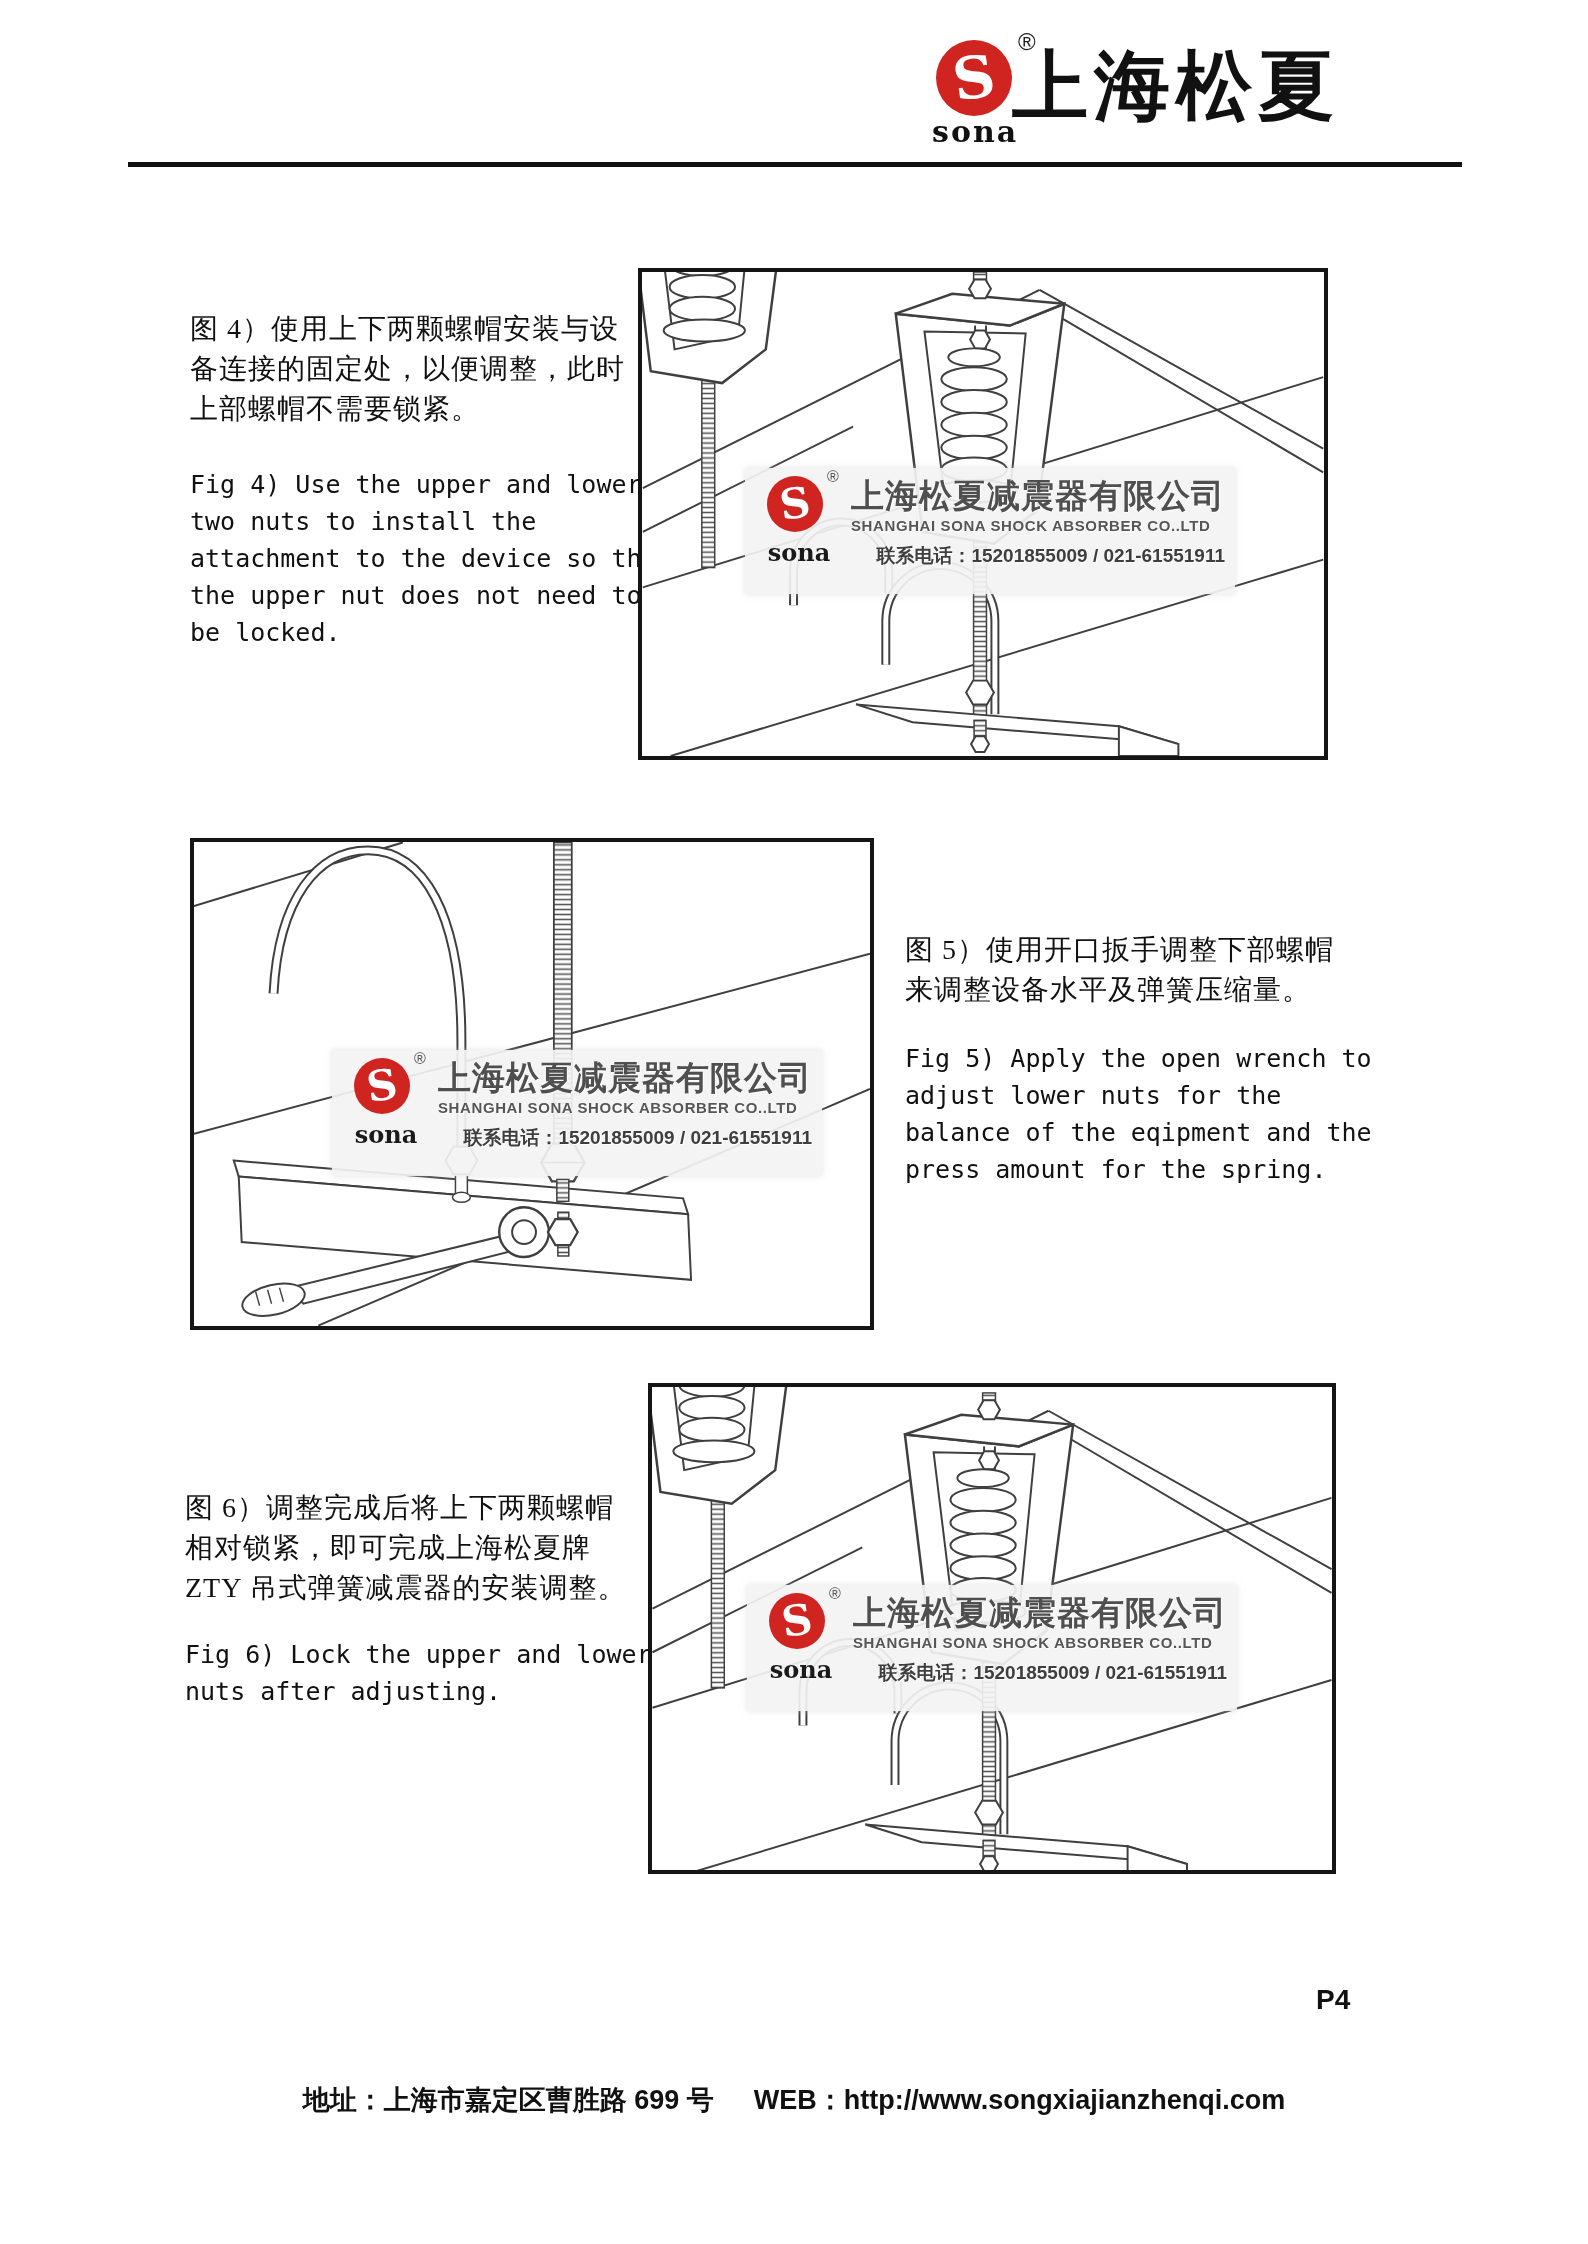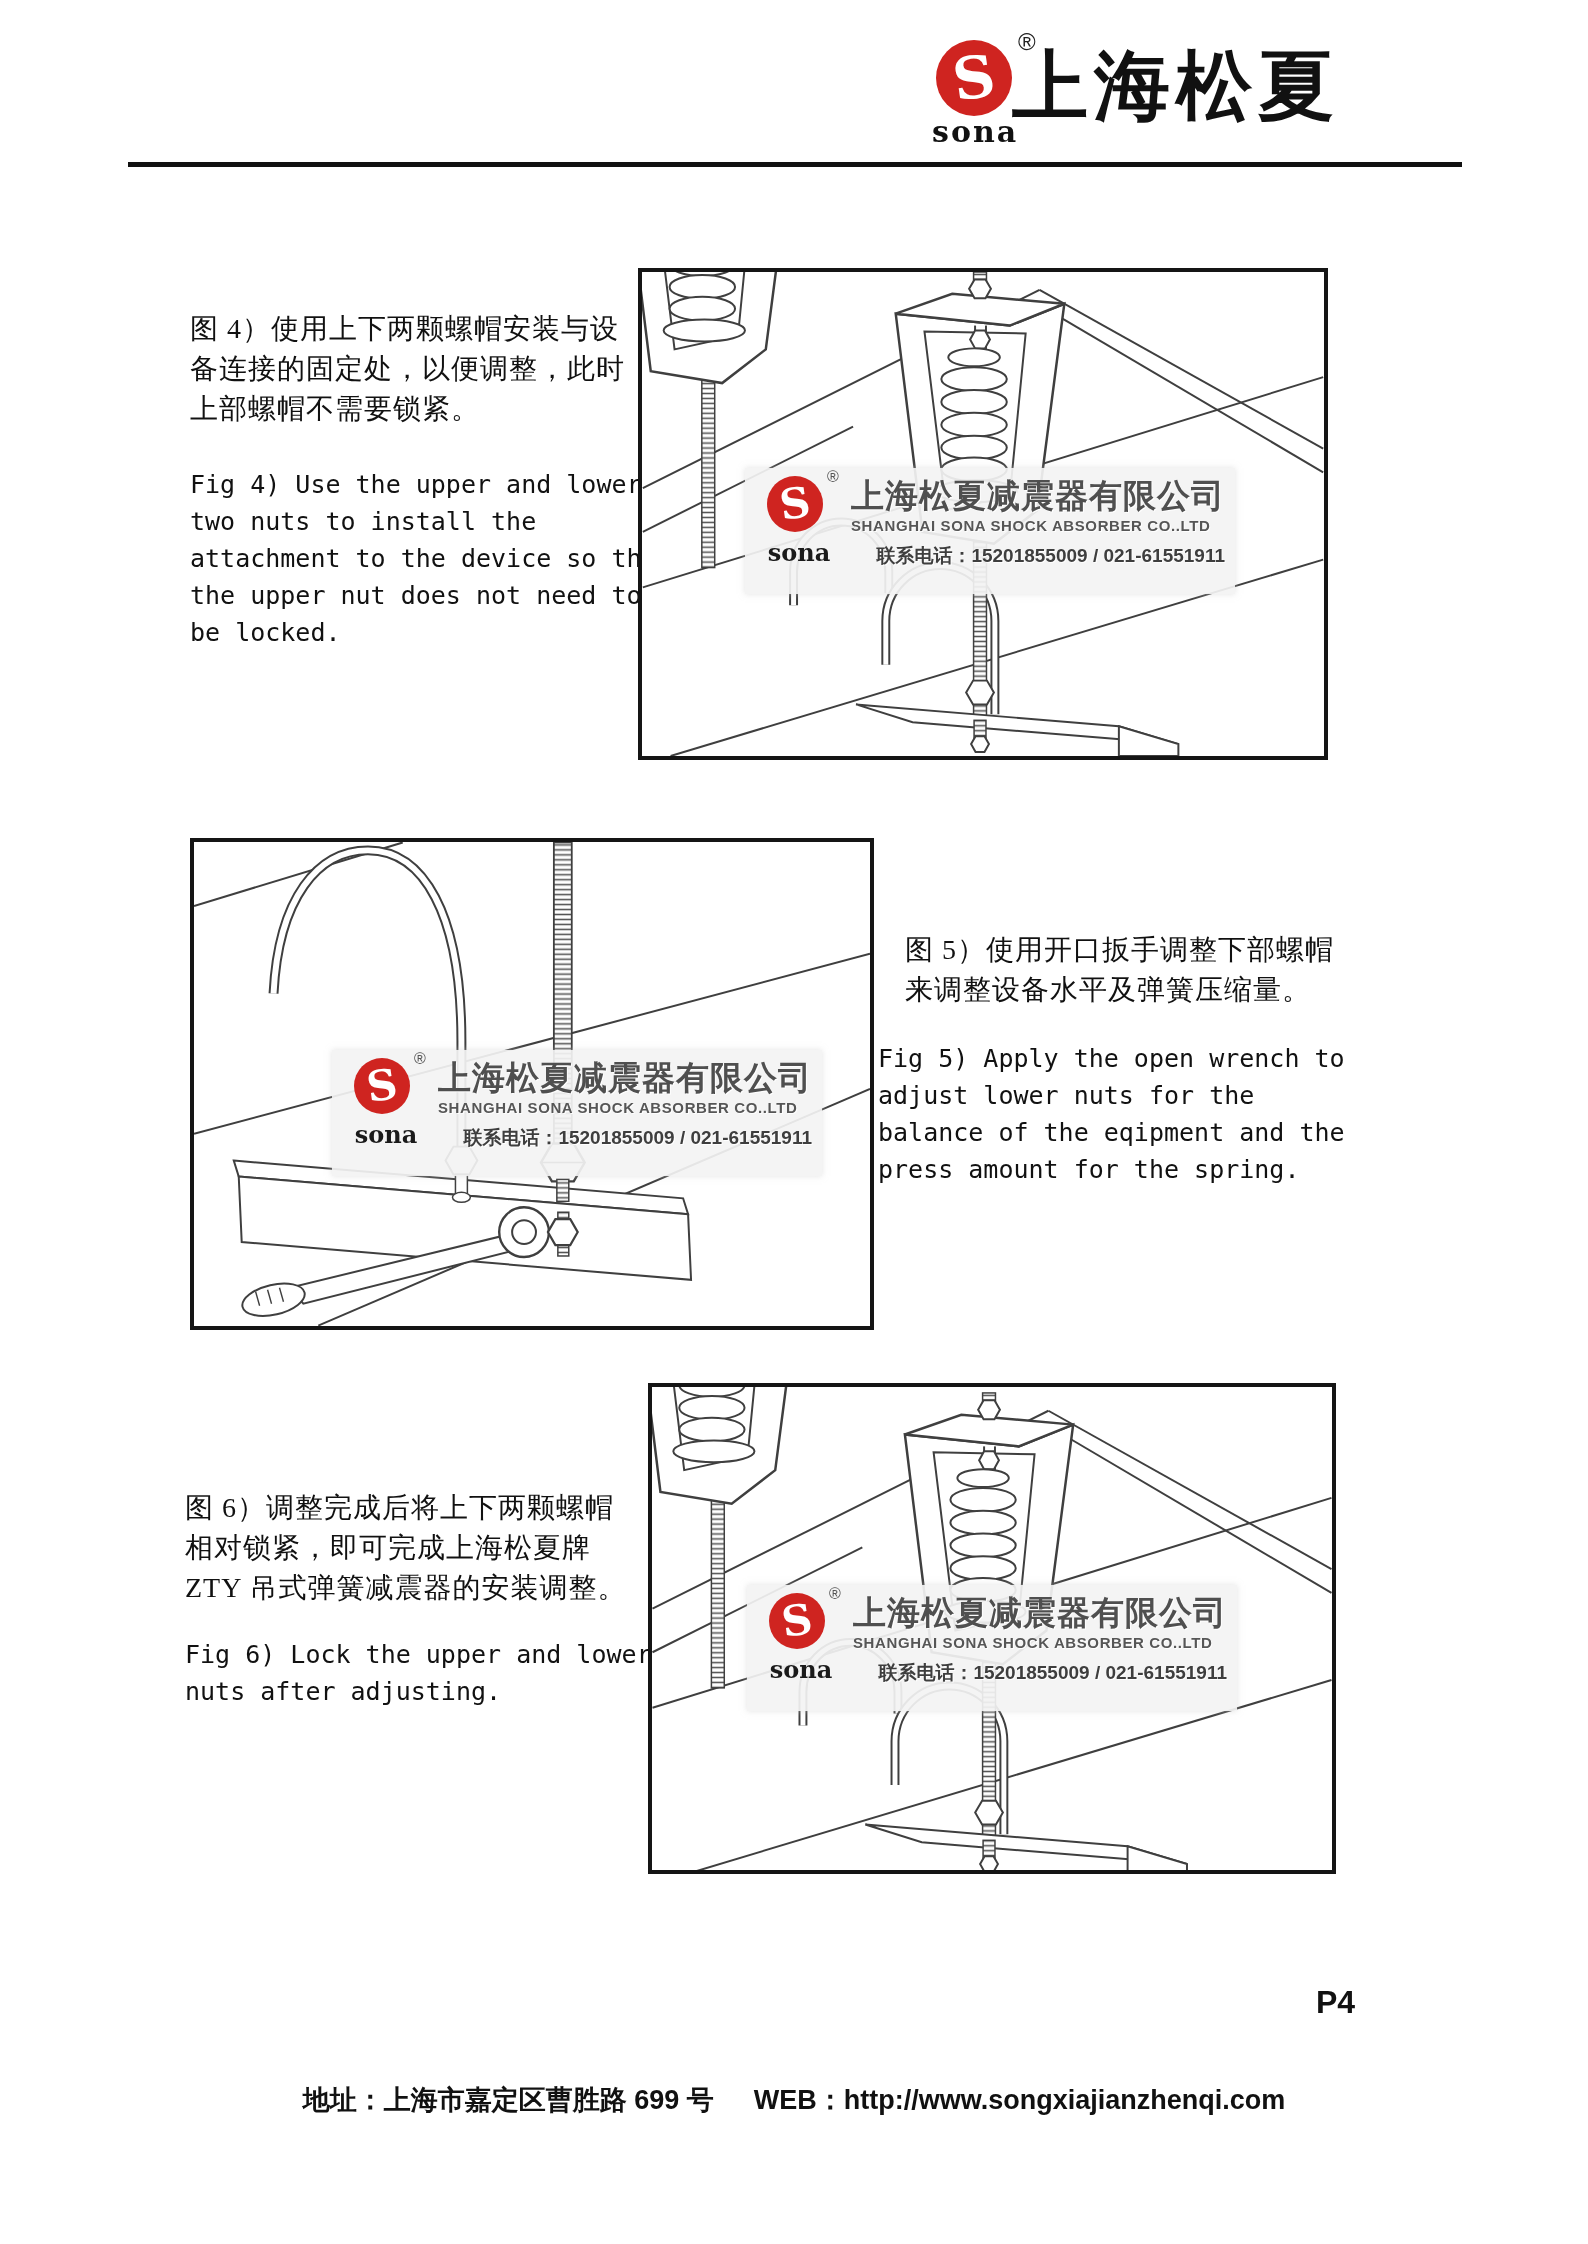--- a/index.html
+++ b/index.html
@@ -36,21 +36,21 @@
   .wm-word{position:absolute;left:0;top:64px;width:92px;text-align:center;font-family:"DejaVu Serif",serif;
       font-weight:bold;font-size:24px;color:#1a1a1a;}
   .wm-text{margin-left:6px;}
   .wm-cn{font-size:33px;font-weight:800;color:#4f4f4f;letter-spacing:1px;white-space:nowrap;
       text-shadow:1px 1px 0 rgba(255,255,255,0.9);}
   .wm-en{font-size:15px;font-weight:700;color:#565656;letter-spacing:0.6px;margin-top:-2px;white-space:nowrap;
       text-shadow:1px 1px 0 rgba(255,255,255,0.9);}
   .wm-phone{font-size:19px;font-weight:700;color:#3e3e3e;margin-top:9px;text-align:right;white-space:nowrap;
       text-shadow:1px 1px 0 rgba(255,255,255,0.9);}
   
-  .page-num{position:absolute;left:1316px;top:1984px;font-size:32px;font-weight:600;
+  .page-num{position:absolute;left:1316px;top:1984px;font-size:28px;font-weight:600;
       font-family:"Liberation Sans",sans-serif;}
   .footer-line1{position:absolute;left:148px;top:2046px;width:1292px;display:flex;align-items:center;}
   .leader{flex:1;border-top:4px dotted #111;height:0;}
   .footer-license{margin:0 14px;font-size:27px;font-weight:600;white-space:nowrap;}
   .footer-line2{position:absolute;left:148px;top:2082px;width:1292px;display:flex;justify-content:center;
       gap:40px;font-size:27px;font-weight:600;white-space:nowrap;}
 </style>
 </head>
 <body>
 
@@ -146,21 +146,21 @@
         <div class="wm-en">SHANGHAI SONA SHOCK ABSORBER CO..LTD</div>
         <div class="wm-phone">联系电话：15201855009 / 021-61551911</div>
       </div>
     </div>
   </div>
 
   <div class="cn-para" style="left:905px;top:930px;">
     <div>图 5）使用开口扳手调整下部螺帽</div>
     <div>来调整设备水平及弹簧压缩量。</div>
   </div>
-  <div class="en-para" style="left:878px;top:1040px;">
+  <div class="en-para" style="left:905px;top:1040px;">
     <div>Fig 5) Apply the open wrench to</div>
     <div>adjust lower nuts for the</div>
     <div>balance of the eqipment and the</div>
     <div>press amount for the spring.</div>
   </div>
 
   <div class="fig" style="left:190px;top:838px;width:676px;height:484px;">
     <svg width="676" height="484" viewBox="0 0 680 486">
       <g stroke="#3f3f3f" stroke-width="2" fill="none">
         <line x1="0" y1="64" x2="210" y2="0"></line>

